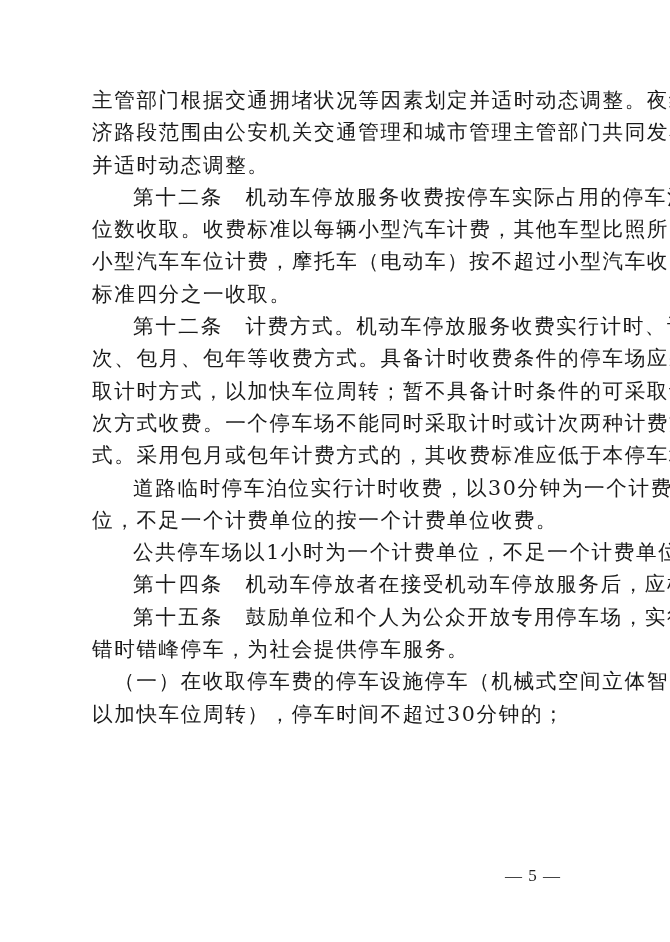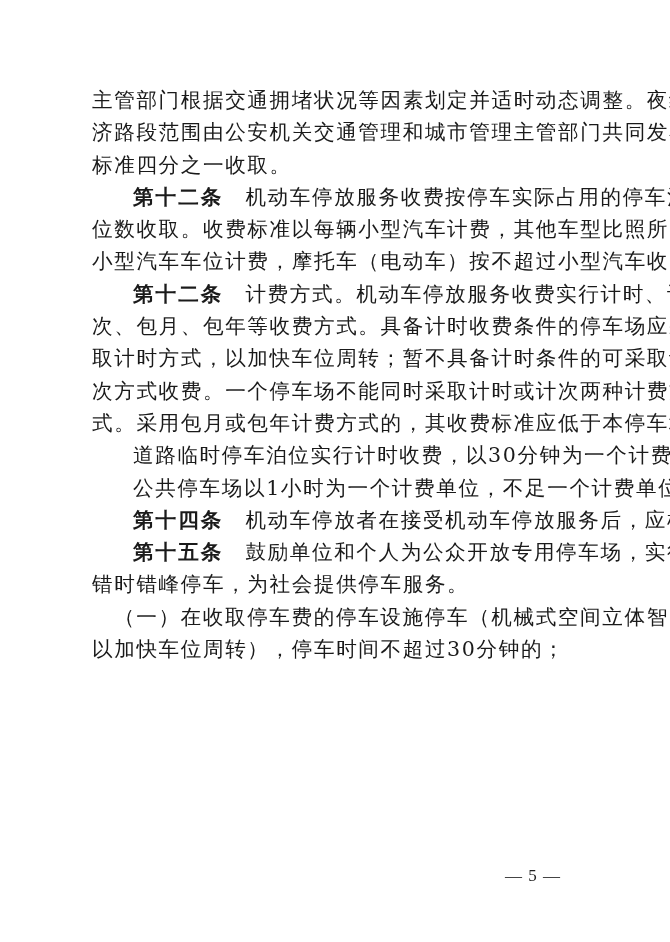--- a/index.html
+++ b/index.html
@@ -3,51 +3,53 @@
 <meta charset="utf-8">
 <style>
   html, body { margin: 0; padding: 0; background: #ffffff; }
   body { width: 670px; height: 942px; position: relative; overflow: hidden;
          font-family: "DejaVu Serif", "Liberation Serif", serif; color: #1a1a1a; }
   .page { position: absolute; left: 92px; top: 84px; width: 497px; }
   .line { height: 32.3px; line-height: 32px; font-size: 20.6px; white-space: nowrap;
           letter-spacing: 1.6px; overflow: visible; }
   .indent { padding-left: 41px; }
   .indent-sub { padding-left: 22px; text-align: right; }
-  .art { font-weight: bold; font-family: "DejaVu Sans", "Liberation Sans", sans-serif; letter-spacing: 2px; margin-right: 22px; }
+  .art { font-weight: normal; font-family: "DejaVu Sans", "Liberation Sans", sans-serif; letter-spacing: 2px; margin-right: 22px; }
   .page-number { position: absolute; left: 505px; top: 866px; font-size: 17px;
                  font-family: "Liberation Serif", "DejaVu Serif", serif; letter-spacing: 1px; color: #222; }
 </style>
 </head>
 <body>
 
 <div class="page">
 
   <div>
     <div class="line">主管部门根据交通拥堵状况等因素划定并适时动态调整。夜经</div>
     <div class="line">济路段范围由公安机关交通管理和城市管理主管部门共同发布</div>
-    <div class="line">标准四分之一收取。</div>
+    <div class="line">并适时动态调整。</div>
   </div>
 
   <div>
     <div class="line indent"><span class="art">第十二条</span><span>机动车停放服务收费按停车实际占用的停车泊</span></div>
     <div class="line">位数收取。收费标准以每辆小型汽车计费，其他车型比照所占</div>
     <div class="line">小型汽车车位计费，摩托车（电动车）按不超过小型汽车收费</div>
+    <div class="line">标准四分之一收取。</div>
   </div>
 
   <div>
     <div class="line indent"><span class="art">第十二条</span><span>计费方式。机动车停放服务收费实行计时、计</span></div>
     <div class="line">次、包月、包年等收费方式。具备计时收费条件的停车场应采</div>
     <div class="line">取计时方式，以加快车位周转；暂不具备计时条件的可采取计</div>
     <div class="line">次方式收费。一个停车场不能同时采取计时或计次两种计费方</div>
     <div class="line">式。采用包月或包年计费方式的，其收费标准应低于本停车场</div>
   </div>
 
   <div>
     <div class="line indent">道路临时停车泊位实行计时收费，以30分钟为一个计费单</div>
+    <div class="line">位，不足一个计费单位的按一个计费单位收费。</div>
   </div>
 
   <div>
     <div class="line indent">公共停车场以1小时为一个计费单位，不足一个计费单位的</div>
   </div>
 
   <div>
     <div class="line indent"><span class="art">第十四条</span><span>机动车停放者在接受机动车停放服务后，应根</span></div>
   </div>
 

